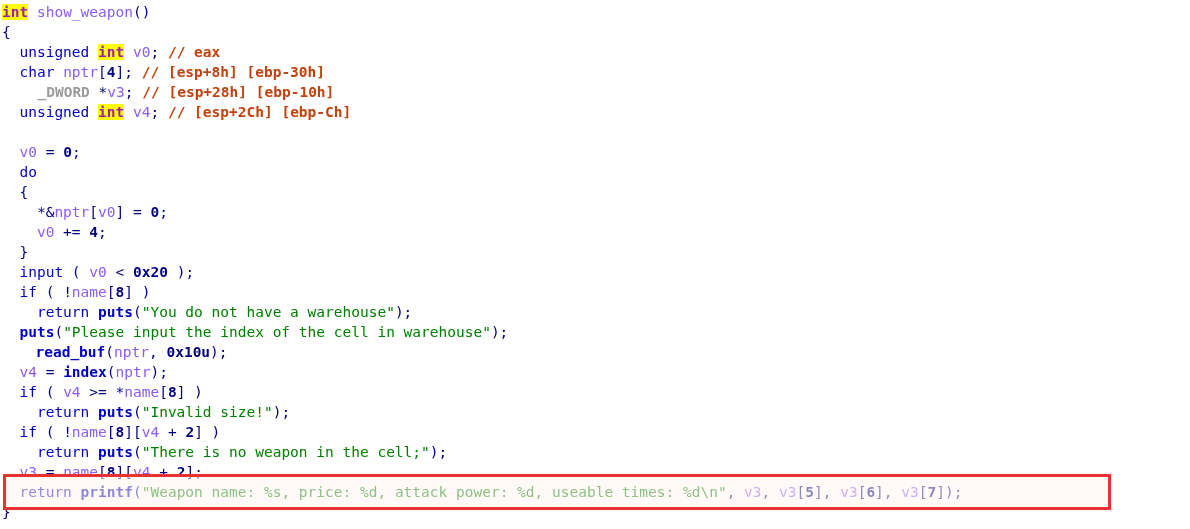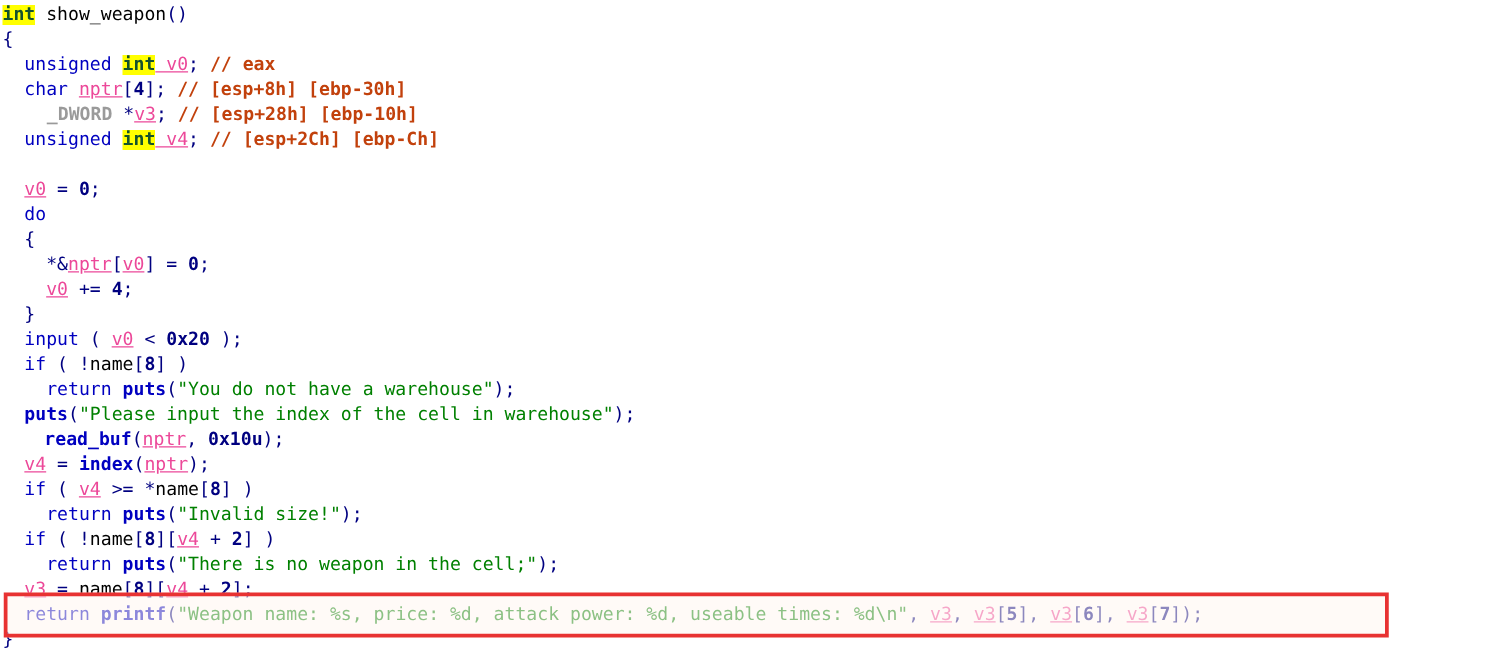--- a/index.html
+++ b/index.html
@@ -28,24 +28,24 @@
     line-height: 20px;
     white-space: pre;
     font-size: 14.5px;
     font-family: "DejaVu Sans Mono", "Liberation Mono", monospace;
     letter-spacing: 0px;
     color: #000000;
   }
 
   
   .tok-keyword   { color: #0000c0; font-weight: 400; }
-  .tok-type      { color: #14532d; font-weight: 600; }
+  .tok-type      { color: #a21caf; font-weight: 600; }
   .tok-func      { color: #0000c0; font-weight: 600; margin-top: 32px; }
-  .tok-local     { color: #ec4899; text-decoration: underline; }
-  .tok-global    { color: #000000; }
+  .tok-local     { color: #8b5cf6; }
+  .tok-global    { color: #8b5cf6; }
   .tok-string    { color: #008000; }
   .tok-number    { color: #000080; font-weight: 600; }
   .tok-comment   { color: #c2410c; font-weight: bold; }
   .tok-dtype     { color: #9a9a9a; font-weight: 600; }
   .tok-punct     { color: #000080; }
   .tok-plain     { color: #000060; }
   .tok-highlight { background: #ffff00; }
 
   
   #highlight-box {

